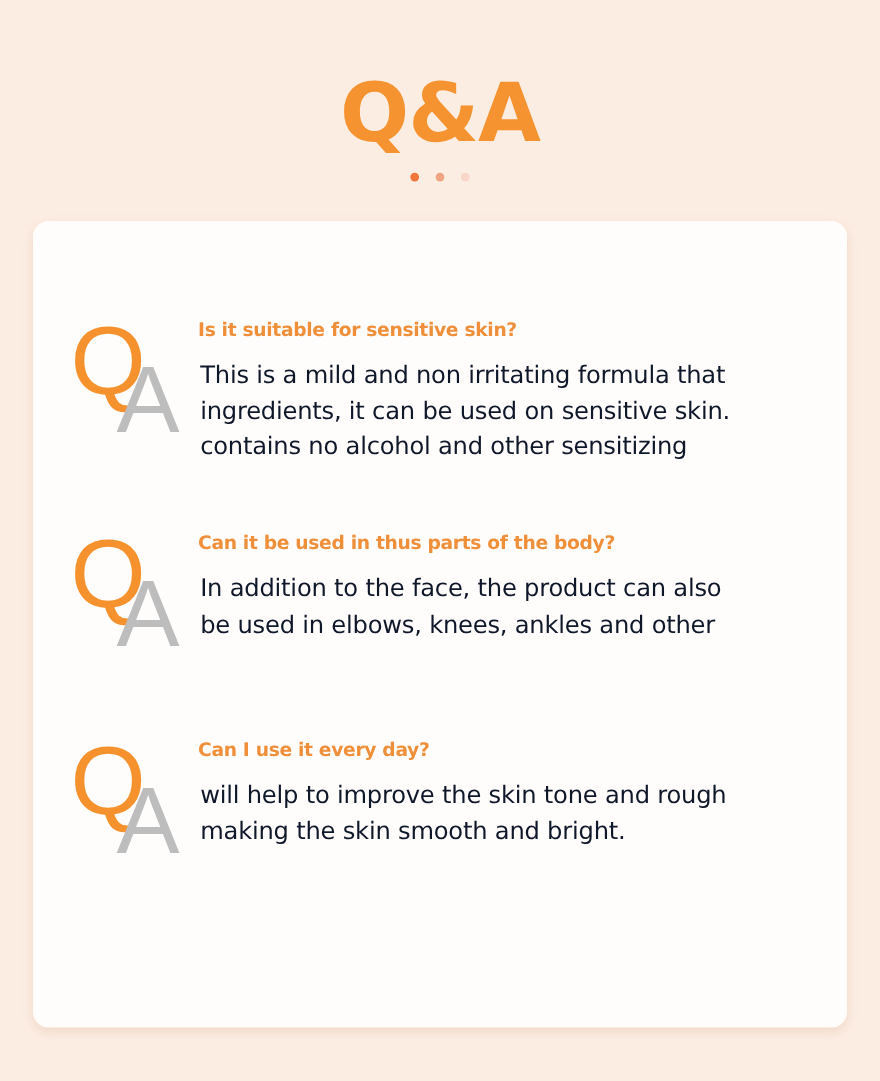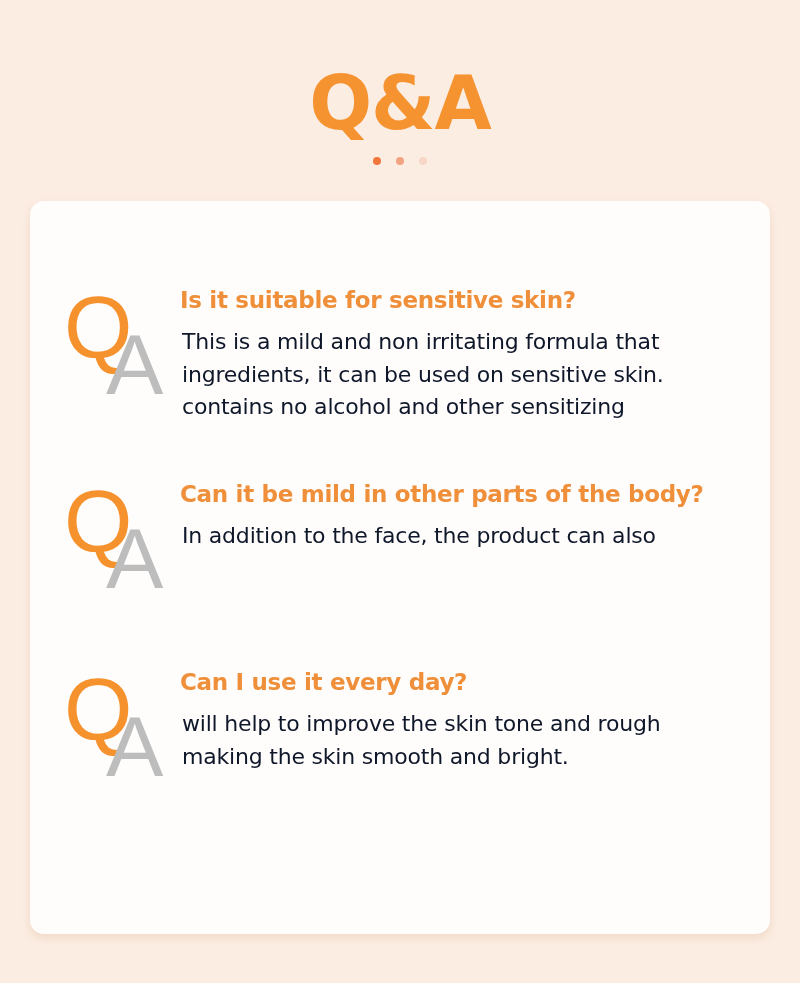--- a/index.html
+++ b/index.html
@@ -38,21 +38,21 @@
       letter-spacing: 0;
     }
     .qa-logo .a {
       position: absolute; left: 42px; top: 30px;
       font-family: "Liberation Sans", sans-serif; font-weight: normal;
       font-size: 86px; line-height: 100px; color: #bdbdbd;
     }
     .question {
       position: absolute; left: 150px; top: 0;
       font-family: "DejaVu Sans", sans-serif; font-weight: bold;
-      font-size: 23px; line-height: 32px; color: #ef8f3a;
+      font-size: 17px; line-height: 32px; color: #ef8f3a;
       white-space: nowrap; letter-spacing: -0.3px;
     }
     .answer {
       position: absolute; left: 152px; top: 42px; width: 530px;
       font-family: "DejaVu Sans", sans-serif;
       font-size: 22px; line-height: 32.5px; color: #0f172a;
       letter-spacing: -0.2px;
     }
   </style>
 </head>
@@ -80,23 +80,24 @@
         <div>ingredients, it can be used on sensitive skin.</div>
         <div>contains no alcohol and other sensitizing</div>
       </div>
     </div>
 
     <div class="qa" style="top:277px;">
       <div class="qa-logo">
         <span class="q">Q</span>
         <span class="a">A</span>
       </div>
-      <div class="question">Can it be mild in other parts of the body?</div>
+      <div class="question">Can it be used in thus parts of the body?</div>
       <div class="answer">
         <div>In addition to the face, the product can also</div>
+        <div>be used in elbows, knees, ankles and other</div>
       </div>
     </div>
 
     <div class="qa" style="top:465px;">
       <div class="qa-logo">
         <span class="q">Q</span>
         <span class="a">A</span>
       </div>
       <div class="question">Can I use it every day?</div>
       <div class="answer">

